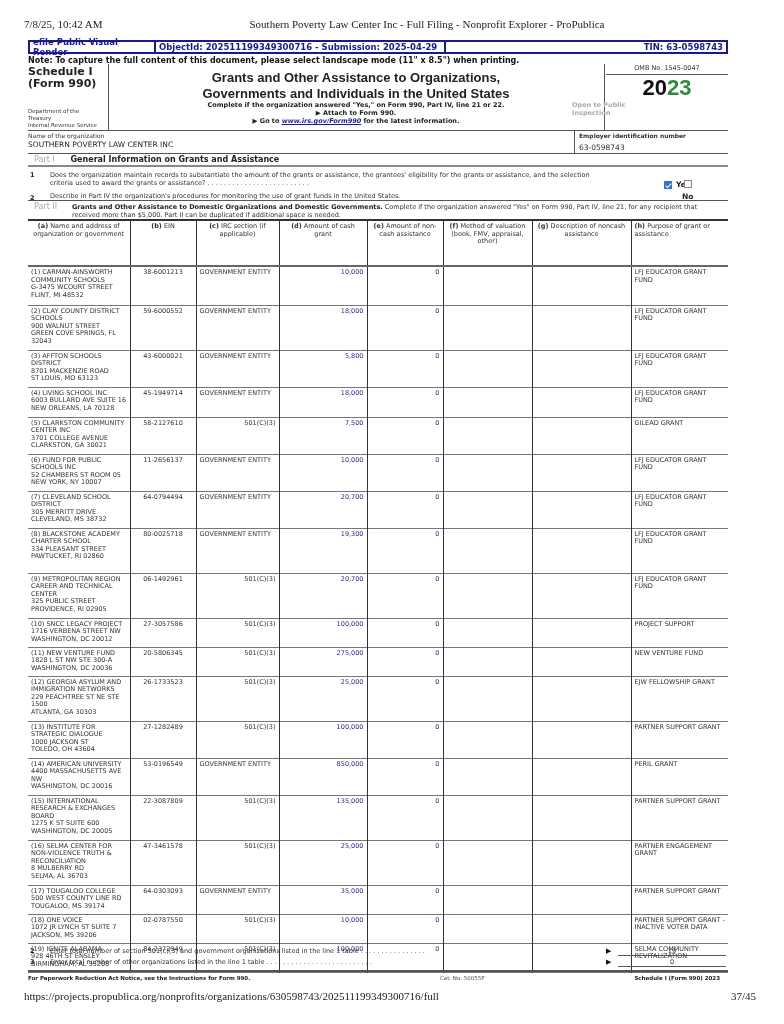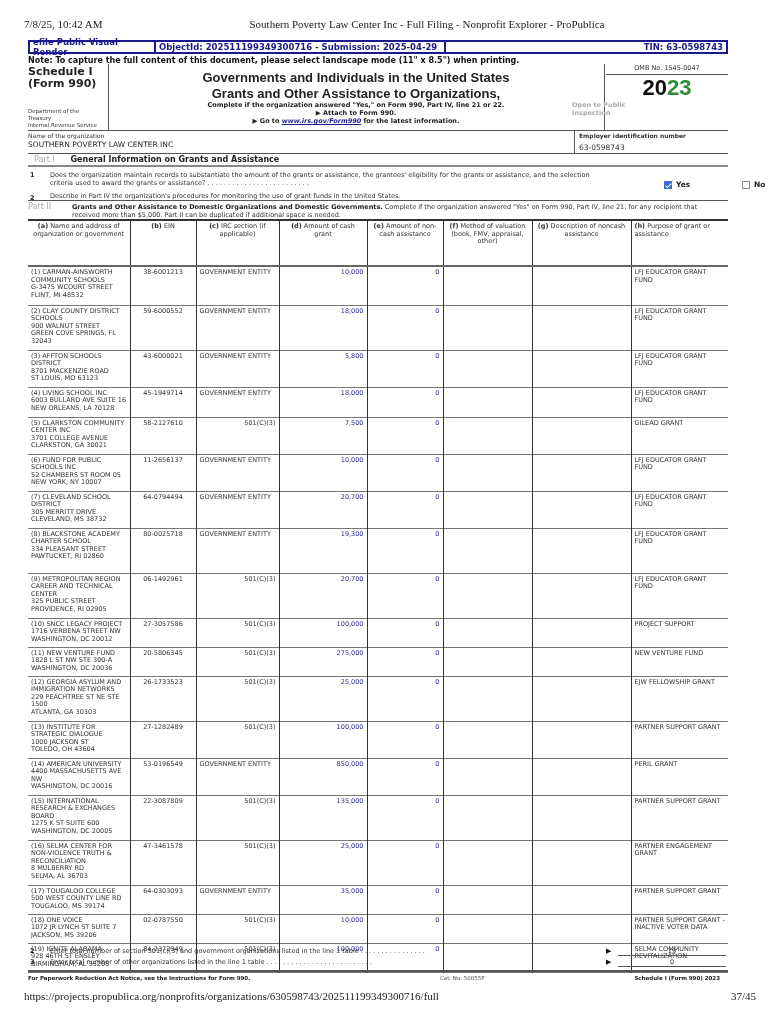--- a/index.html
+++ b/index.html
@@ -54,21 +54,21 @@
 
   .q { position: absolute; left: 28px; font-size: 6.5px; color: #333; line-height: 8px; }
   .q .num { position: absolute; left: 2px; font-weight: bold; color: #222; }
   .q .txt { position: absolute; left: 22px; width: 560px; }
   .check { position: absolute; top: 180px; font-size: 7.5px; font-weight: bold; display: flex; align-items: center; gap: 4px; }
   .cb { width: 8px; height: 8px; border: 1px solid #888; background: #fff; display: inline-block; position: relative; }
   .cb.on { background: #3a6fd8; border-color: #3a6fd8; }
   .cb.on::after { content: ""; position: absolute; left: 2px; top: 0px; width: 2px; height: 5px; border: solid #fff; border-width: 0 1.5px 1.5px 0; transform: rotate(45deg); }
 
   .part2 { position: absolute; left: 28px; top: 200px; width: 700px; height: 20px; border-top: 1px solid #555; font-size: 6.5px; line-height: 8px; }
-  .part2 .tag { position: absolute; left: 0; top: 2px; color: #aaa; font-size: 8px; }
+  .part2 .tag { position: absolute; left: 6px; top: 2px; color: #aaa; font-size: 8px; }
   .part2 .txt { position: absolute; left: 44px; top: 2px; width: 650px; color: #333; }
   .part2 .txt b { color: #222; }
 
   table.grants { position: absolute; left: 28px; top: 219px; width: 700px; border-collapse: collapse; table-layout: fixed; font-size: 6.5px; color: #333; }
   table.grants th, table.grants td { border-left: 1px solid #333; border-right: 1px solid #333; vertical-align: top; padding: 2px 3px; line-height: 7.6px; }
   table.grants th:first-child, table.grants td:first-child { border-left: none; }
   table.grants th:last-child, table.grants td:last-child { border-right: none; }
   table.grants thead th { font-weight: normal; text-align: center; height: 46px; border-top: 2px solid #333; border-bottom: 2px solid #666; }
   table.grants thead th b { font-weight: bold; }
   table.grants thead th.h-left { text-align: left; }
@@ -110,22 +110,22 @@
     <div>Schedule I</div>
     <div>(Form 990)</div>
   </div>
   <div class="dept">
     <div>Department of the</div>
     <div>Treasury</div>
     <div>Internal Revenue Service</div>
   </div>
   <div class="left-divider"></div>
   <div class="main-title">
+    <div>Grants and Other Assistance to Organizations,</div>
     <div>Governments and Individuals in the United States</div>
-    <div>Grants and Other Assistance to Organizations,</div>
   </div>
   <div class="subline" style="top:37px;">Complete if the organization answered "Yes," on Form 990, Part IV, line 21 or 22.</div>
   <div class="subline" style="top:45px;">▶ Attach to Form 990.</div>
   <div class="subline" style="top:53px;">
     <span>▶ Go to </span><a>www.irs.gov/Form990</a><span> for the latest information.</span>
   </div>
   <div class="right-divider"></div>
   <div class="omb">OMB No. 1545-0047</div>
   <div class="year">
     <span class="y1">20</span><span class="y2">23</span>
@@ -151,21 +151,21 @@
 </div>
 
 <div class="q" style="top:171px; height:18px;">
   <span class="num">1</span>
   <span class="txt">Does the organization maintain records to substantiate the amount of the grants or assistance, the grantees' eligibility for the grants or assistance, and the selection criteria used to award the grants or assistance? . . . . . . . . . . . . . . . . . . . . . . . . .</span>
 </div>
 <div class="check" style="left:664px;">
   <span class="cb on"></span>
   <span>Yes</span>
 </div>
-<div class="check" style="left:742px;">
+<div class="check" style="left:682px;flex-direction:column;">
   <span class="cb"></span>
   <span>No</span>
 </div>
 
 <div class="q" style="top:192px; height:8px;">
   <span class="num" style="top:2px;">2</span>
   <span class="txt">Describe in Part IV the organization's procedures for monitoring the use of grant funds in the United States.</span>
 </div>
 
 <div class="part2">

